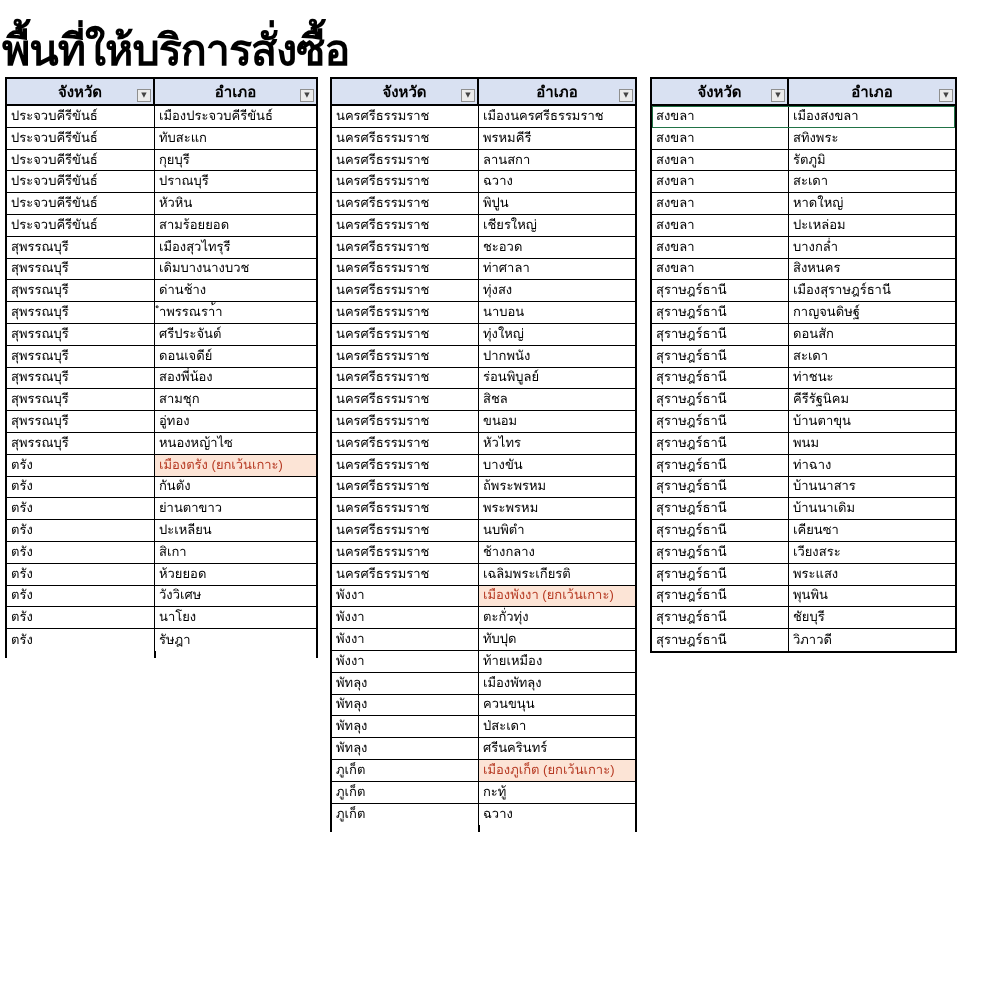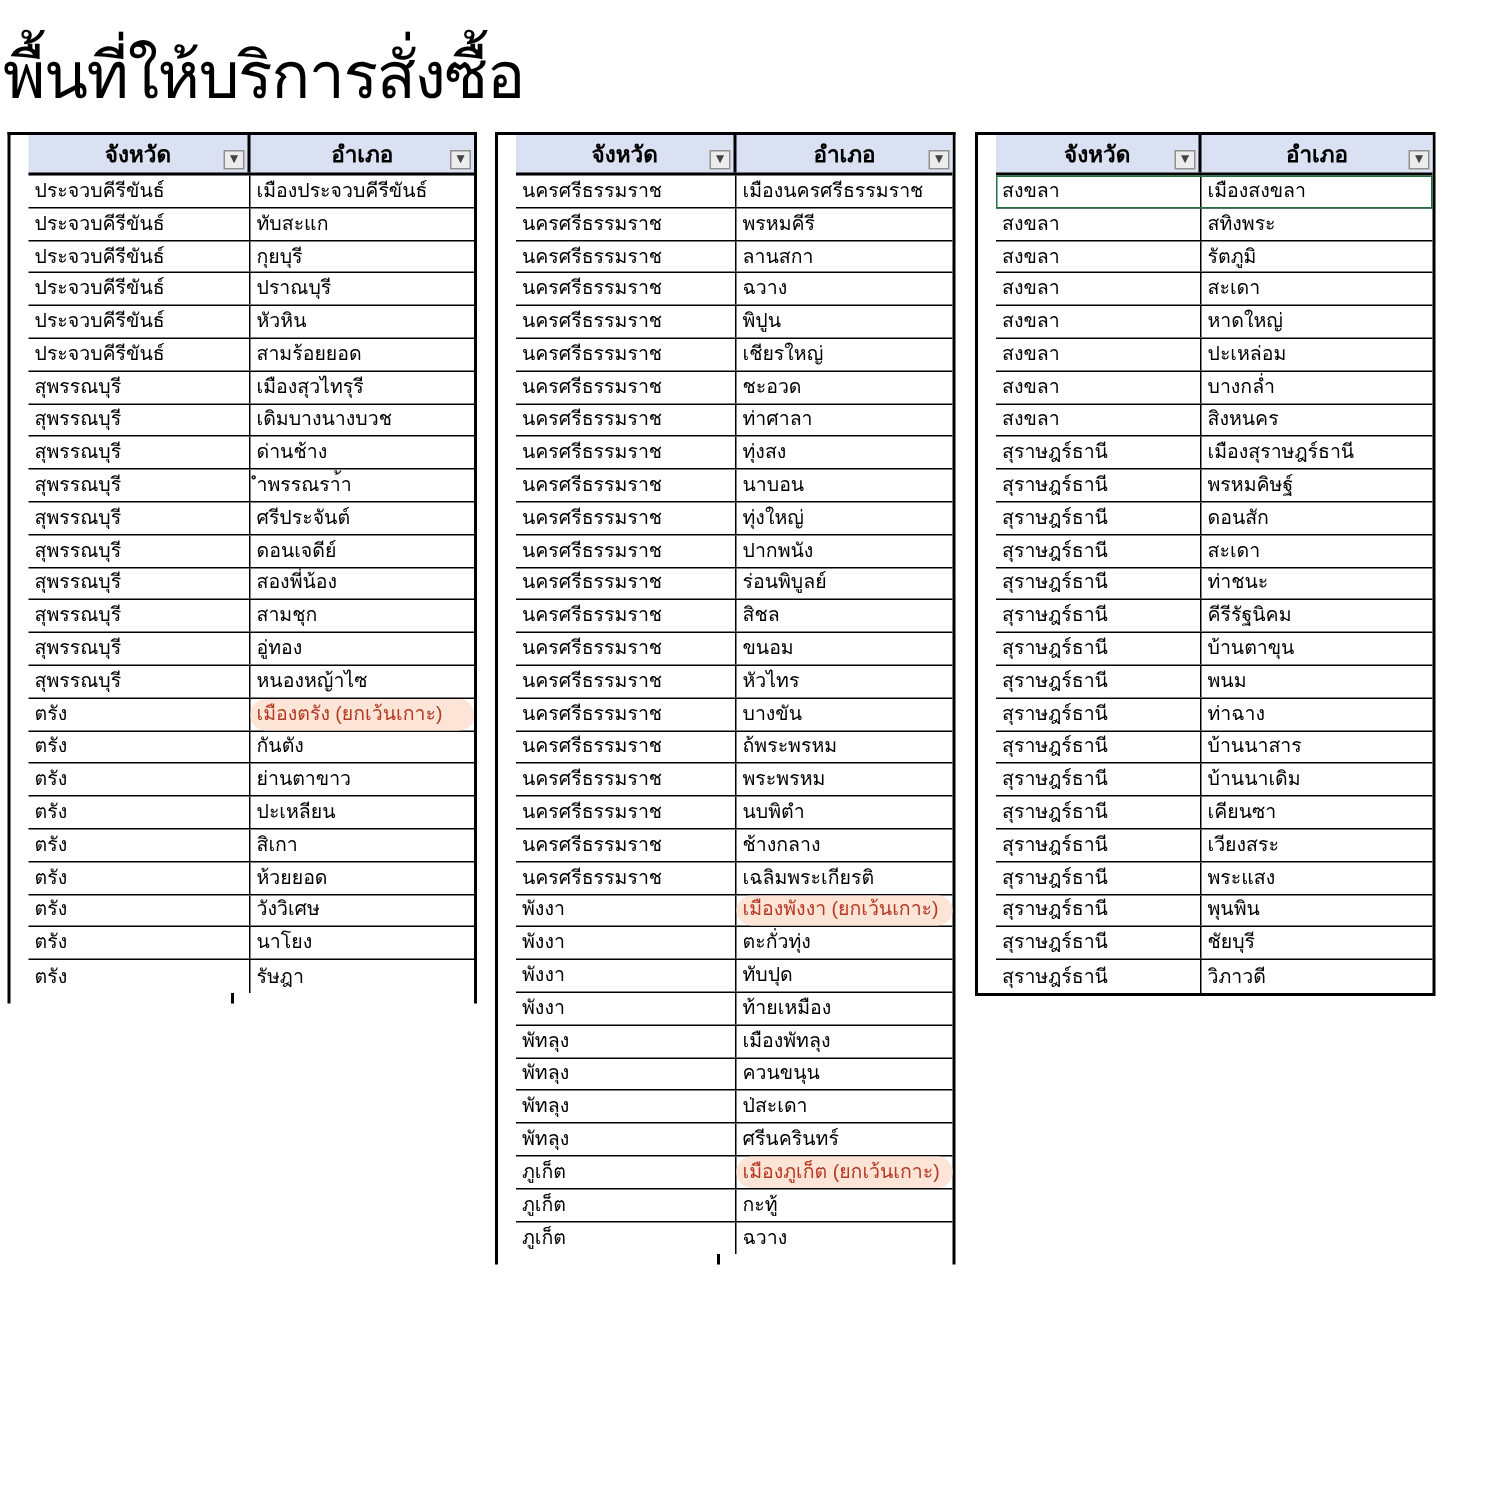--- a/index.html
+++ b/index.html
@@ -11,32 +11,31 @@
     font-family: "Liberation Sans", sans-serif;
     color: #000;
     overflow: hidden;
   }
   .title {
     position: absolute;
     left: 2px;
     top: 16px;
     font-family: "Liberation Serif", serif;
     font-size: 43px;
-    font-weight: 400;
+    font-weight: 700;
     letter-spacing: -1px;
     color: #000;
     white-space: nowrap;
   }
   .sheet-table {
     position: absolute;
-    top: 88px;
+    top: 77px;
     border: 2px solid var(--grid, #000);
     border-bottom: 2px solid var(--grid, #000);
     background: #fff;
-    padding-left: 12px;
   }
   .sheet-table.no-bottom { border-bottom: none; }
   .table-1 { left: 5px;   width: 313px; --c1: 148px; }
   .table-2 { left: 330px; width: 307px; --c1: 147px; }
   .table-3 { left: 650px; width: 307px; --c1: 137px; }
   .thead {
     display: flex;
     height: 27px;
     background: var(--header-bg, #D9E1F2);
     border-bottom: 2px solid var(--grid, #000);
@@ -82,21 +81,21 @@
   .tr.selected { outline: 1.5px solid var(--sel, #217346); outline-offset: -1.5px; }
   .td {
     display: flex;
     align-items: center;
     padding: 0 3px 2px 4px;
     overflow: hidden;
     white-space: nowrap;
   }
   .td.col-province { width: var(--c1); border-right: 1.5px solid var(--grid, #000); }
   .td.col-district { flex: 1; }
-  .td.hl { background: var(--hl-bg, #FCE4D6); color: var(--hl-text, #B63A23); border-radius: 10px; }
+  .td.hl { background: var(--hl-bg, #FCE4D6); color: var(--hl-text, #B63A23); }
   .stub {
     position: absolute;
     bottom: -7px;
     width: 2px;
     height: 7px;
     background: var(--grid, #000);
   }
   .stub.s-left   { left: -2px; }
   .stub.s-center { left: calc(var(--c1) - 1px); }
   .stub.s-right  { right: -2px; }
@@ -429,21 +428,21 @@
       <div class="tr">
         <div class="td col-province">สงขลา</div>
         <div class="td col-district">สิงหนคร</div>
       </div>
       <div class="tr">
         <div class="td col-province">สุราษฎร์ธานี</div>
         <div class="td col-district">เมืองสุราษฎร์ธานี</div>
       </div>
       <div class="tr">
         <div class="td col-province">สุราษฎร์ธานี</div>
-        <div class="td col-district">พรหมคิษฐ์</div>
+        <div class="td col-district">กาญจนดิษฐ์</div>
       </div>
       <div class="tr">
         <div class="td col-province">สุราษฎร์ธานี</div>
         <div class="td col-district">ดอนสัก</div>
       </div>
       <div class="tr">
         <div class="td col-province">สุราษฎร์ธานี</div>
         <div class="td col-district">สะเดา</div>
       </div>
       <div class="tr">

